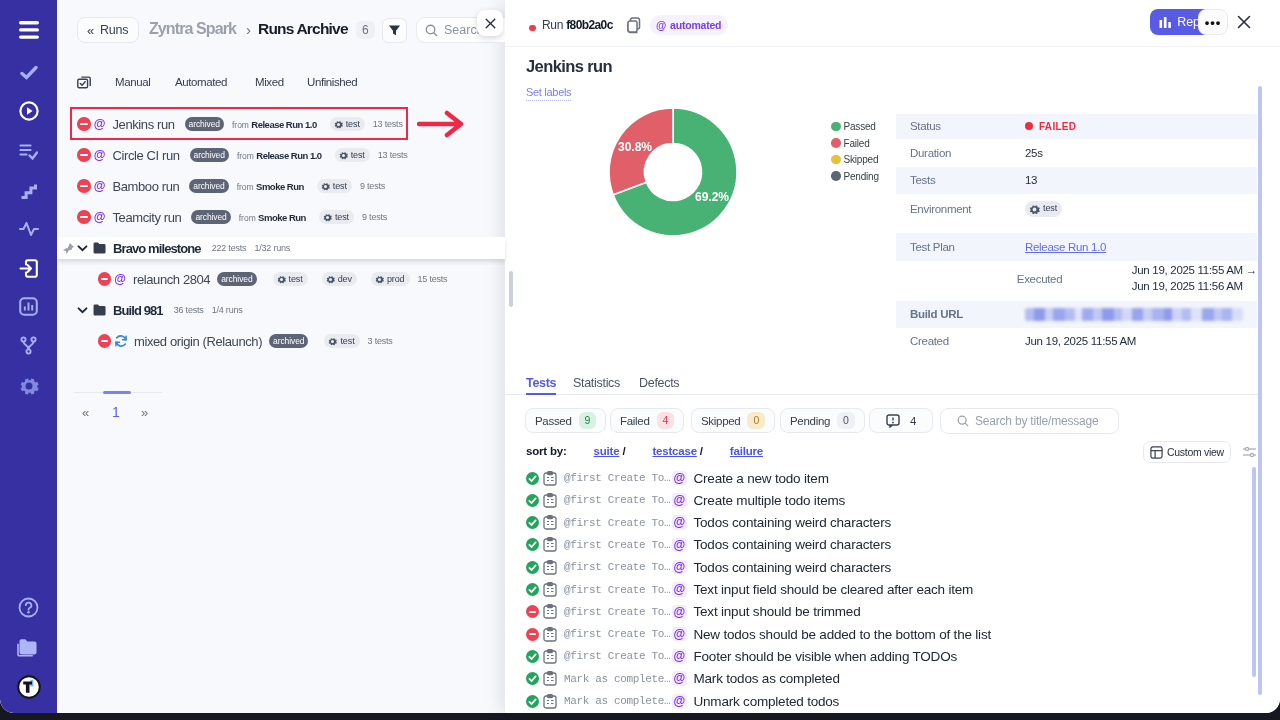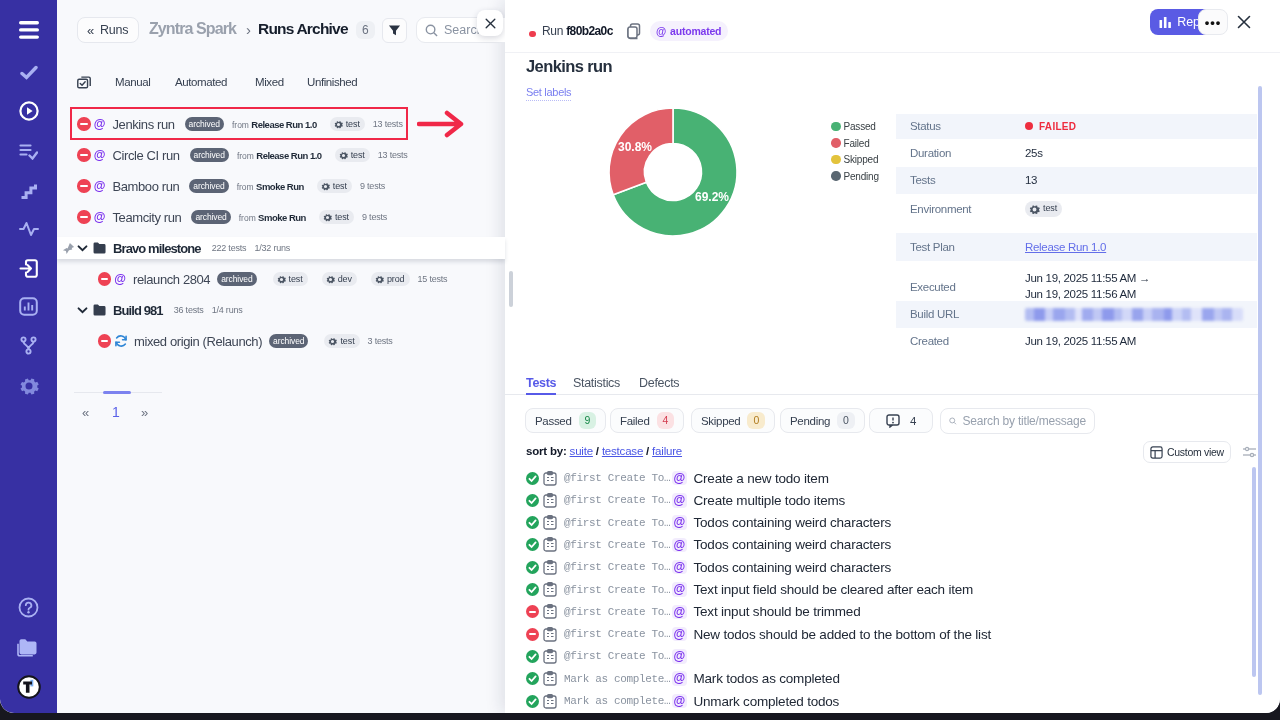--- a/index.html
+++ b/index.html
@@ -39,44 +39,44 @@
 .pag-line { position:absolute; left:17px; top:392px; width:88px; height:1px; background:#e6e8ee; }
 .pag-active { position:absolute; left:46px; top:390.5px; width:28px; height:3px; background:#7c82ef; border-radius:2px; }
 .pag-prev { position:absolute; left:25px; top:405px; font-size:13px; color:#6b7280; }
 .pag-num { position:absolute; left:55px; top:404px; font-size:14px; color:#5a61e8; }
 .pag-next { position:absolute; left:84px; top:405px; font-size:13px; color:#6b7280; }
 
 #hoverrow { position:absolute; left:57px; top:236.5px; width:448px; height:22px; background:#fff; box-shadow:0 3px 4px rgba(30,40,70,.14); }
 
 #drawer { position:absolute; left:505px; top:0; width:775px; height:713px; background:#fff; border-bottom-right-radius:14px; box-shadow:-5px 0 16px rgba(20,30,60,.10); }
 .dh-dot { width:6.5px; height:6.5px; border-radius:50%; background:#ee3c4e; }
-#drawerhead { position:absolute; left:0; top:10px; width:775px; height:43px; border-bottom:1px solid #f0f1f5; }
+#drawerhead { position:absolute; left:0; top:4px; width:775px; height:43px; border-bottom:1px solid #f0f1f5; }
 .run-lbl { font-size:12px; color:#374151; letter-spacing:-0.3px; }
 .run-id { font-size:12px; font-weight:700; color:#111827; letter-spacing:-0.6px; }
 .autobadge { display:flex; align-items:center; gap:4px; background:#f5f1fd; border-radius:999px; padding:4px 7px 4px 6px; font-size:10.5px; font-weight:600; color:#7c3aed; letter-spacing:-0.2px; }
 .btn-report { position:absolute; left:613px; top:9px; width:73px; height:26px; background:#5a5be4; border-radius:8px; display:flex; align-items:center; justify-content:center; gap:5px; color:#fff; font-size:12.5px; letter-spacing:-0.2px;margin-left:32px; }
 .btn-dots { position:absolute; left:693px; top:9px; width:30px; height:26px; background:#fbfbfc; border:1px solid #e8eaef; border-radius:8px; display:flex; align-items:center; justify-content:center; color:#111; font-size:13px; letter-spacing:1px; font-weight:700; }
 .title { position:absolute; left:21px; top:57px; font-size:16.5px; font-weight:700; color:#26303e; letter-spacing:-0.6px; }
 .setlabels { position:absolute; left:21px; top:85.5px; font-size:11px; color:#7b80f0; border-bottom:1.5px dotted #b9bcf6; padding-bottom:2px; letter-spacing:-0.3px; }
 
 .lgd { position:absolute; display:flex; align-items:center; gap:3px; font-size:10px; color:#394045; letter-spacing:-0.2px; }
 .lgd i { width:9.5px; height:9.5px; border-radius:50%; flex:none; }
 
 .drow { position:absolute; left:391px; width:361px; display:flex; }
 .dlabel { width:129px; padding-left:14px; font-size:11.5px; color:#64748b; letter-spacing:-0.3px; }
 .dvalue { font-size:11.5px; color:#1e293b; letter-spacing:-0.3px; }
 
 .tabline { position:absolute; left:0px; top:394px; width:753px; height:1px; background:#e7e9ee; }
 .dtab { position:absolute; top:376px; font-size:12.5px; color:#4b5563; letter-spacing:-0.3px; line-height:15px; }
 
 .chip { position:absolute; top:408px; height:25px; background:#fbfcfd; border:1px solid #e7e9ee; border-radius:8px; display:flex; align-items:center; gap:7px; padding:0 9px; font-size:11.5px; color:#374151; letter-spacing:-0.3px; }
 .cbadge { border-radius:6px; font-size:10.5px; padding:2px 6px; line-height:1.2; }
-.searchtests { position:absolute; left:435px; top:408px; width:155px; height:26px; border:1px solid #e7e9ee; border-radius:8px; background:#fff; display:flex; align-items:center; gap:6px; padding:0 8px; font-size:12px; color:#98a1ae; white-space:nowrap; overflow:hidden; letter-spacing:-0.2px; }
+.searchtests { position:absolute; left:435px; top:408px; width:179px; height:26px; border:1px solid #e7e9ee; border-radius:8px; background:#fff; display:flex; align-items:center; gap:6px; padding:0 16px; font-size:12px; color:#98a1ae; white-space:nowrap; overflow:hidden; letter-spacing:-0.2px; }
 .sortrow { position:absolute; left:21px; top:445px; font-size:11.5px; color:#111827; font-weight:600; letter-spacing:-0.2px; }
-.sortrow a { font-weight:400; color:#4955e5; text-decoration:underline; }
+.sortrow a { font-weight:700; color:#4955e5; text-decoration:underline;margin-left:24px; }
 .btn-custom { position:absolute; left:638px; top:441px; height:22px; border:1px solid #e7e9ee; background:#fff; border-radius:7px; display:flex; align-items:center; gap:4px; padding:0 6px; font-size:10.5px; color:#1f2937; letter-spacing:-0.3px; }
 
 .trow { position:absolute; left:21px; height:22px; display:flex; align-items:center; }
 .tcheck { width:13px; height:13px; border-radius:50%; background:#23a45c; position:relative; flex:none; margin-right:4px; }
 .tcheck svg, .tminus svg { position:absolute; left:0; top:0; }
 .tminus { width:13px; height:13px; border-radius:50%; background:#ee4254; position:relative; flex:none; margin-right:4px; }
 .tminus:after { content:""; position:absolute; left:2.8px; top:5.4px; width:7.4px; height:2.2px; background:#fff; border-radius:1px; }
 .tmono { font-family:"Liberation Mono", monospace; font-size:11px; color:#8a93a0; margin-left:7px; width:108px; flex:none; white-space:nowrap; overflow:hidden; letter-spacing:-0.35px; }
 .tat { width:14.5px; height:14.5px; border-radius:4px; background:#f2ecfd; color:#7a30ee; font-weight:700; font-size:12px; line-height:14.5px; text-align:center; flex:none; margin-right:7px; }
 .ttitle { font-size:13.5px; color:#212936; white-space:nowrap; letter-spacing:-0.2px; }
@@ -147,25 +147,25 @@
         <div class="dvalue">
           <span class="envpill"><svg width="11" height="11" viewBox="0 0 16 16" fill="#4b5563">
               <path d="M8 5.2a2.8 2.8 0 1 0 0 5.6 2.8 2.8 0 0 0 0-5.6zm6.6 3.9l1.2.9-1.2 2.1-1.5-.5a5 5 0 0 1-1 .9l.1 1.6-2.3.6-.7-1.4a5 5 0 0 1-1.4 0l-.7 1.4-2.3-.6.1-1.6a5 5 0 0 1-1-.9l-1.5.5L1.2 10l1.2-.9a5 5 0 0 1 0-1.4L1.2 6.8l1.2-2.1 1.5.5a5 5 0 0 1 1-.9L4.8 2.7 7.1 2l.7 1.4a5 5 0 0 1 1.4 0L9.9 2l2.3.6-.1 1.6a5 5 0 0 1 1 .9l1.5-.5 1.2 2.1-1.2.9a5 5 0 0 1 0 1.4z"></path>
             </svg>test</span>
         </div>
       </div>
     <div class="drow" style="top:233px; height:27.5px; background:#f2f5fb; align-items:center;">
         <div class="dlabel">Test Plan</div>
         <div class="dvalue"><a style="color:#636ee9;text-decoration:underline;">Release Run 1.0</a></div>
       </div>
-    <div class="drow" style="top:267px; height:40px; align-items:center;">
+    <div class="drow" style="top:259px; height:40px; align-items:center;justify-content:flex-end;">
         <div class="dlabel">Executed</div>
         <div class="dvalue" style="line-height:1.35;">Jun 19, 2025 11:55 AM →<br>Jun 19, 2025 11:56 AM</div>
       </div>
-    <div class="drow" style="top:300.5px; height:27px; background:#f2f5fb; align-items:center;">
+    <div class="drow" style="top:300.5px; height:27px; background:#f2f5fb; align-items:center;font-weight:bold;">
         <div class="dlabel">Build URL</div>
         <div class="dvalue">
           <div id="censor">
             <div style="display:flex; filter:blur(1.8px); border-radius:2px; overflow:hidden;">
               <span style="width:9px;height:13px;background:#b3bdf2;flex:none;"></span>
               <span style="width:11px;height:13px;background:#8e9aec;flex:none;"></span>
               <span style="width:8px;height:13px;background:#c8cff6;flex:none;"></span>
               <span style="width:12px;height:13px;background:#9aa6ee;flex:none;"></span>
               <span style="width:10px;height:13px;background:#b3bdf2;flex:none;"></span>
               <span style="width:7px;height:13px;background:#dfe3fa;flex:none;"></span>
@@ -346,20 +346,21 @@
               <path d="M3.4 6.8 L5.6 9 L9.6 4.4"></path>
             </svg>
           </span>
           <svg width="14" height="15" viewBox="0 0 14 15" fill="none" stroke="#6b7280" stroke-width="1.3">
             <rect x="1" y="2" width="12" height="12" rx="2"></rect>
             <rect x="4.5" y="0.7" width="5" height="2.8" rx="1" fill="#6b7280"></rect>
             <path d="M4 6.5 h2 M4 9.5 h2 M8 6.5 h2.5 M8 9.5 h2.5" stroke-width="1.1"></path>
           </svg>
           <span class="tmono">@first Create To…</span>
           <span class="tat">@</span>
+          <span class="ttitle">Footer should be visible when adding TODOs</span>
         </div>
         <div class="trow" style="top:667.6999999999997px;">
           <span class="tcheck">
             <svg width="13" height="13" viewBox="0 0 13 13" fill="none" stroke="#fff" stroke-width="1.8" stroke-linecap="round">
               <path d="M3.4 6.8 L5.6 9 L9.6 4.4"></path>
             </svg>
           </span>
           <svg width="14" height="15" viewBox="0 0 14 15" fill="none" stroke="#6b7280" stroke-width="1.3">
             <rect x="1" y="2" width="12" height="12" rx="2"></rect>
             <rect x="4.5" y="0.7" width="5" height="2.8" rx="1" fill="#6b7280"></rect>

